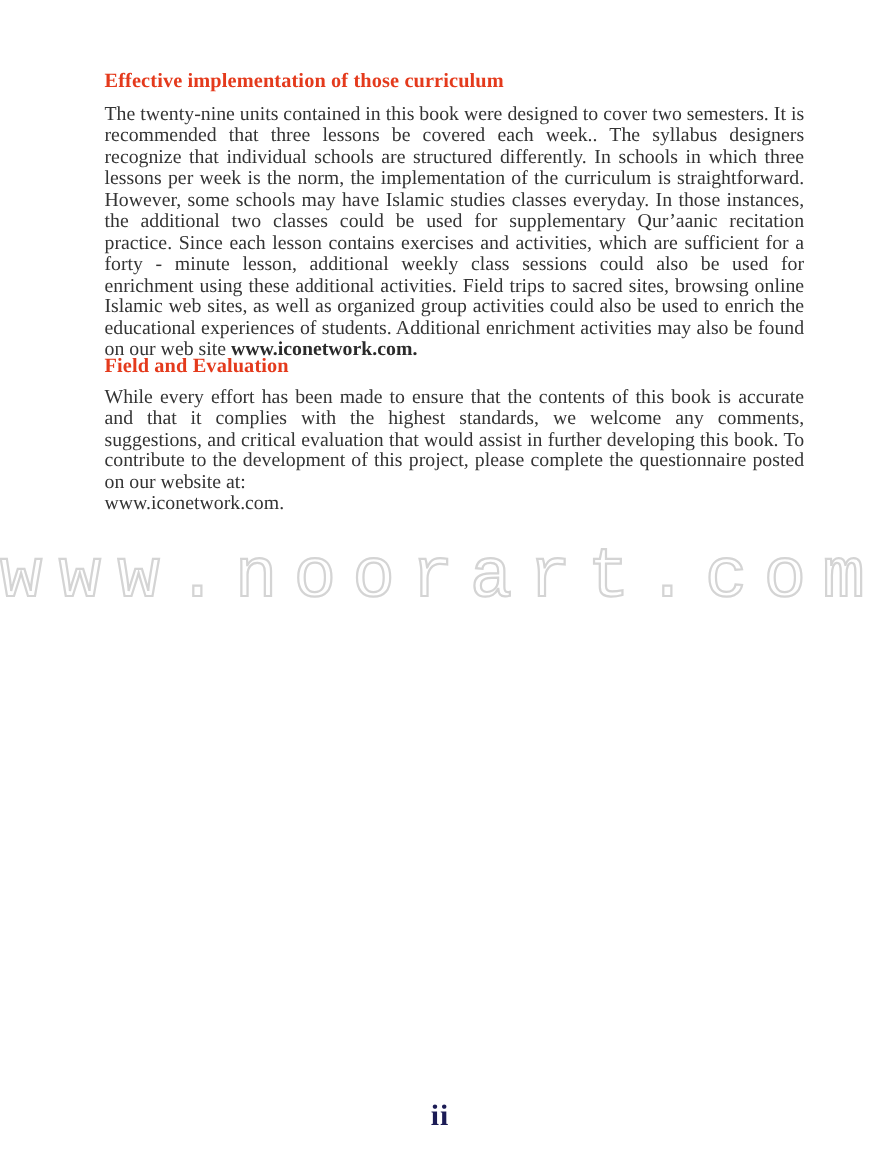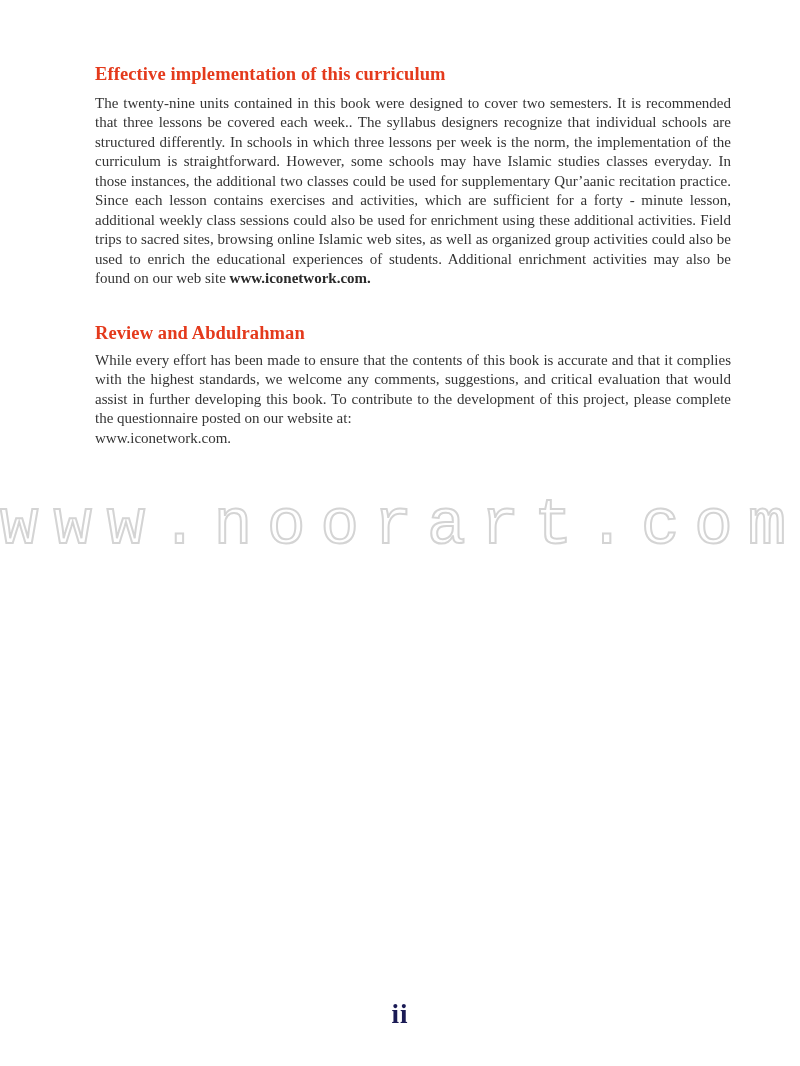--- a/index.html
+++ b/index.html
@@ -26,21 +26,21 @@
     letter-spacing: 0.1px;
   }
   .heading-1 { top: 64px; }
   .heading-2 { top: 323px; }
   .body-para {
     position: absolute;
     left: 95px;
     width: 636px;
     margin: 0;
     color: #343434;
-    font-size: 15px;
+    font-size: 18px;
     line-height: 19.45px;
     text-align: justify;
   }
   .para-1 { top: 94px; }
   .para-2 { top: 351px; }
   .inline-link {
     font-weight: bold;
     color: #2b2b2b;
   }
   .para-last-line {
@@ -93,25 +93,25 @@
     font-weight: bold;
     color: #1b1b55;
     letter-spacing: 1px;
   }
 </style>
 </head>
 <body>
 
 <div class="page">
 
-  <div class="section-heading heading-1">Effective implementation of this curriculum</div>
+  <div class="section-heading heading-1">Effective implementation of those curriculum</div>
 
   <p class="body-para para-1"><span>The twenty-nine units contained in this book were designed to cover two semesters. It is recommended that three lessons be covered each week.. The syllabus designers recognize that individual schools are structured differently. In schools in which three lessons per week is the norm, the implementation of the curriculum is straightforward. However, some schools may have Islamic studies classes everyday. In those instances, the additional two classes could be used for supplementary Qur’aanic recitation practice. Since each lesson contains exercises and activities, which are sufficient for a forty - minute lesson, additional weekly class sessions could also be used for enrichment using these additional activities. Field trips to sacred sites, browsing online Islamic web sites, as well as organized group activities could also be used to enrich the educational experiences of students. Additional enrichment activities may also be found on our web site </span><span class="inline-link">www.iconetwork.com.</span></p>
 
-  <div class="section-heading heading-2">Review and Abdulrahman</div>
+  <div class="section-heading heading-2">Field and Evaluation</div>
 
   <p class="body-para para-2"><span>While every effort has been made to ensure that the contents of this book is accurate and that it complies with the highest standards, we welcome any comments, suggestions, and critical evaluation that would assist in further developing this book. To contribute to the development of this project, please complete the questionnaire posted on our website at:</span><br><span class="para-last-line">www.iconetwork.com.</span></p>
 
 
   <div class="watermark">www.noorart.com</div>
 
   <div class="page-number">ii</div>
 
 </div>
 

